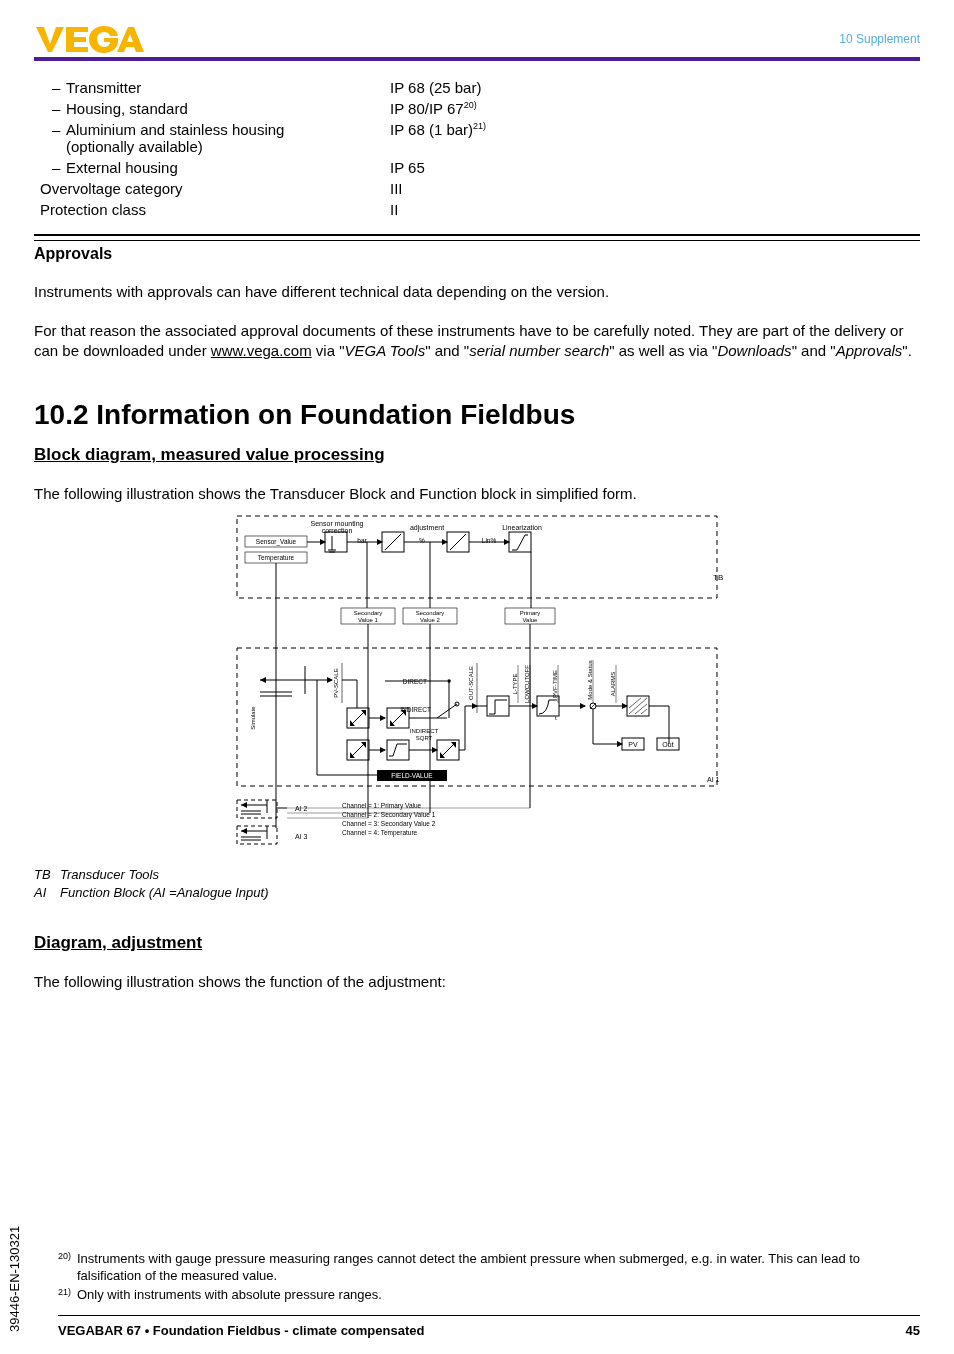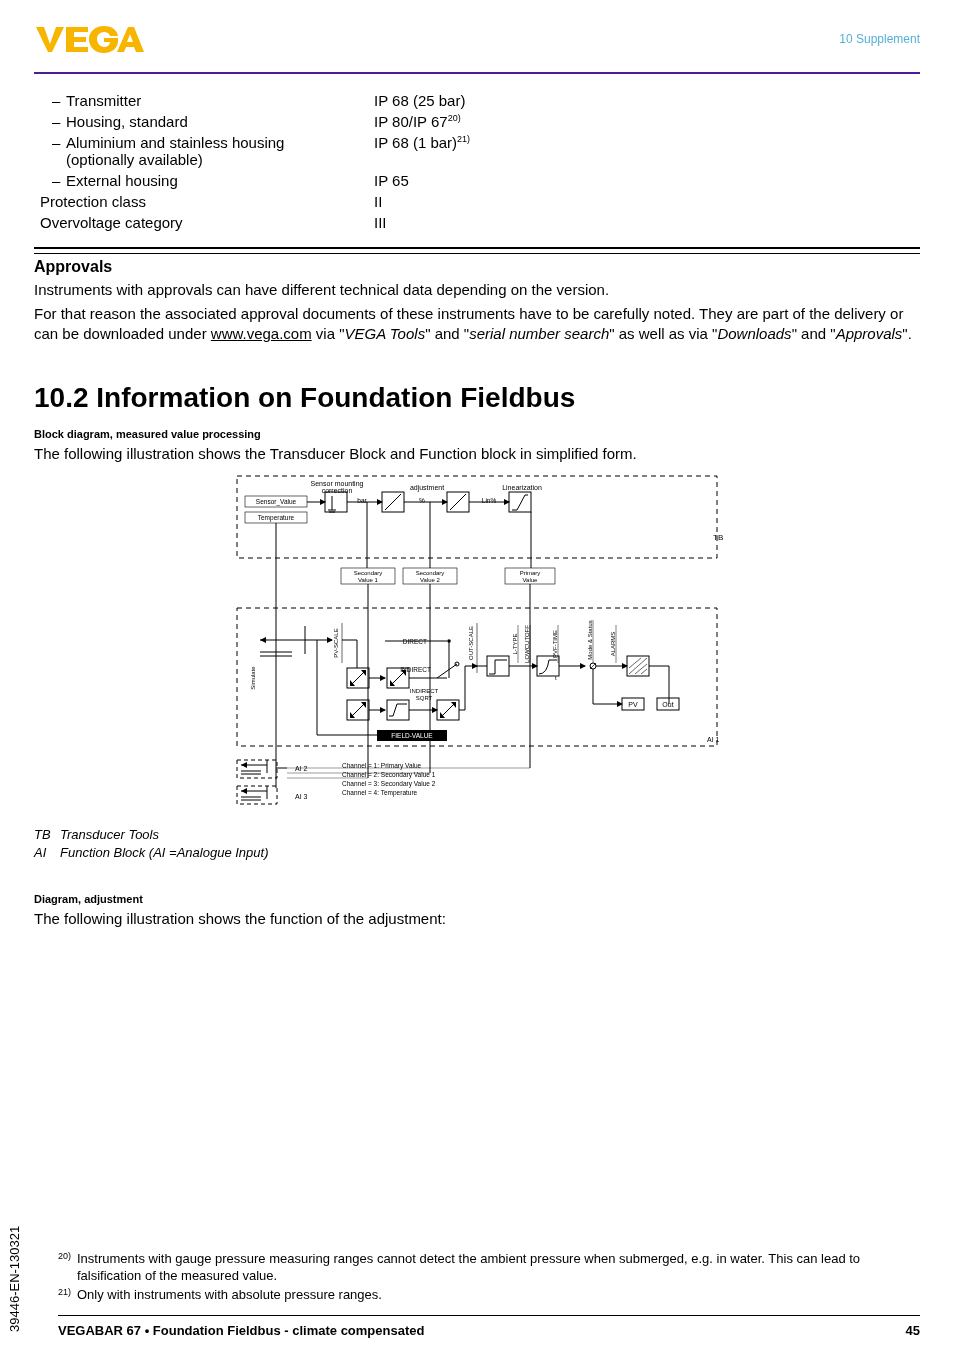--- a/index.html
+++ b/index.html
@@ -10,44 +10,44 @@
     position: relative;
     background: #fff;
     color: #000;
     font-size: 15px;
   }
   .page { padding: 24px 34px 20px 34px; }
   .header {
     display: flex;
     justify-content: space-between;
     align-items: center;
-    border-bottom: 2px solid #4c1d95;
-    padding-bottom: 18px;
+    border-bottom: 4px solid #4c1d95;
+    padding-bottom: 3px;
     margin-bottom: 18px;
   }
   .logo { display: flex; align-items: center; gap: 0; }
   .header-right { color: #55b0d8; font-size: 12px; }
-  .specs-row { display: flex; margin-bottom: 4px; }
+  .specs-row { display: flex; margin-bottom: 4px; gap: 16px; }
   .specs-label { width: 340px; padding-left: 6px; }
   .specs-label.indent { padding-left: 18px; }
   .specs-value { }
   .dash { display: inline-block; width: 14px; text-align: left; }
   sup { font-size: 9px; vertical-align: super; }
   .section-divider {
     border-top: 2.5px solid #000;
     border-bottom: 1px solid #000;
     margin-top: 16px;
     height: 7px;
   }
   .approvals-h { font-weight: bold; font-size: 16px; margin-top: 4px; }
-  .body-text { margin-top: 4px; line-height: 1.32; }
+  .body-text { margin-top: 19px; line-height: 1.32; }
   .body-text .u { text-decoration: underline; }
   .body-text .i { font-style: italic; }
   h2.sec { font-size: 28px; font-weight: bold; margin-top: 39px; margin-bottom: 14px; }
-  h3.sub { font-size: 11px; font-weight: bold; margin-top: 10px; margin-bottom: 4px; }
+  h3.sub { font-size: 17px; font-weight: bold; margin-top: 10px; margin-bottom: 4px; text-decoration: underline; }
   .fig-caption { font-style: italic; font-size: 13px; margin-top: 8px; line-height: 1.35; }
   .fig-wrap { display: flex; justify-content: center; margin-top: 4px; }
   .footnotes { position: absolute; bottom: 48px; left: 58px; right: 34px; font-size: 13px; }
   .footnotes .fn { display: flex; gap: 5px; margin-bottom: 2px; line-height: 1.3; }
   .footnotes .fn .num { font-size: 9px; min-width: 14px; }
   .footer-rule { position: absolute; bottom: 38px; left: 58px; right: 34px; border-top: 1px solid #000; }
   .footer { position: absolute; bottom: 16px; left: 58px; right: 34px; display: flex; justify-content: space-between; font-size: 13px; font-weight: bold; }
   .side-id {
     position: absolute;
     left: 22px;
@@ -88,26 +88,26 @@
     </div>
     <div class="specs-row">
       <div class="specs-label indent"><span class="dash">–</span><span>Aluminium and stainless housing</span><br><span style="padding-left:14px">(optionally available)</span></div>
       <div class="specs-value"><span>IP 68 (1 bar)</span><sup>21)</sup></div>
     </div>
     <div class="specs-row">
       <div class="specs-label indent"><span class="dash">–</span><span>External housing</span></div>
       <div class="specs-value">IP 65</div>
     </div>
     <div class="specs-row">
+      <div class="specs-label">Overvoltage category</div>
+      <div class="specs-value">III</div>
+    </div>
+    <div class="specs-row">
       <div class="specs-label">Protection class</div>
       <div class="specs-value">II</div>
-    </div>
-    <div class="specs-row">
-      <div class="specs-label">Overvoltage category</div>
-      <div class="specs-value">III</div>
     </div>
   </div>
 
   <div class="section-divider"></div>
   <div class="approvals-h">Approvals</div>
   <div class="body-text">Instruments with approvals can have different technical data depending on the version.</div>
   <div class="body-text">
     <span>For that reason the associated approval documents of these instruments have to be carefully noted. They are part of the delivery or can be downloaded under </span><span class="u">www.vega.com</span><span> via "</span><span class="i">VEGA Tools</span><span>" and "</span><span class="i">serial number search</span><span>" as well as via "</span><span class="i">Downloads</span><span>" and "</span><span class="i">Approvals</span><span>".</span>
   </div>
 

